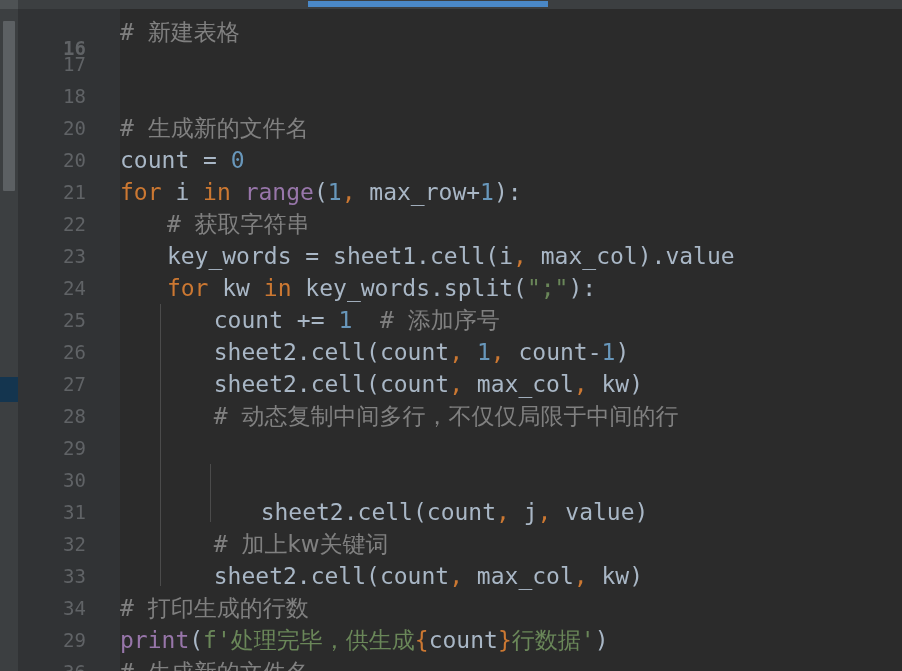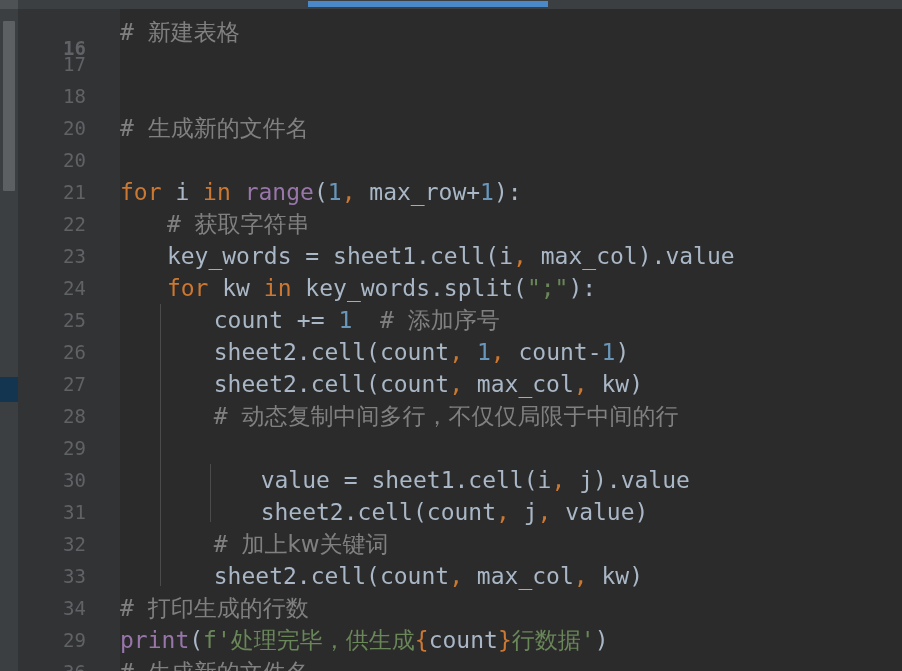--- a/index.html
+++ b/index.html
@@ -199,29 +199,29 @@
         </svg>
       </div>
     </div>
 
   <div class="code-area" id="code-area">
       <div class="indent-guide" style="left: 40px; top: 295px; height: 282px;"></div>
       <div class="indent-guide" style="left: 90px; top: 455px; height: 58px;"></div>
       <div class="code-line" style="top: 7px; left: 0px;"><span class="tok-com"># </span><span class="tok-com-cjk">新建表格</span></div>
       <div class="code-line" style="top: 71px; left: 0px;"></div>
       <div class="code-line" style="top: 103px; left: 0px;"><span class="tok-com"># </span><span class="tok-com-cjk">生成新的文件名</span></div>
+      <div class="code-line" style="top: 135px; left: 0px;"><span class="tok-def">count = </span><span class="tok-num">0</span></div>
       <div class="code-line" style="top: 167px; left: 0px;"><span class="tok-kw">for</span><span class="tok-def"> i </span><span class="tok-kw">in</span><span class="tok-def"> </span><span class="tok-builtin">range</span><span class="tok-def">(</span><span class="tok-num">1</span><span class="tok-comma">,</span><span class="tok-def"> max_row+</span><span class="tok-num">1</span><span class="tok-def">):</span></div>
       <div class="code-line" style="top: 199px; left: 46.88px;"><span class="tok-com"># </span><span class="tok-com-cjk">获取字符串</span></div>
       <div class="code-line" style="top: 231px; left: 46.88px; text-align: right;"><span class="tok-def">key_words = sheet1.cell(i</span><span class="tok-comma">,</span><span class="tok-def"> max_col).value</span></div>
       <div class="code-line" style="top: 263px; left: 46.88px;"><span class="tok-kw">for</span><span class="tok-def"> kw </span><span class="tok-kw">in</span><span class="tok-def"> key_words.split(</span><span class="tok-str">";"</span><span class="tok-def">):</span></div>
       <div class="code-line" style="top: 295px; left: 93.76px;"><span class="tok-def">count += </span><span class="tok-num">1</span><span class="tok-def">  </span><span class="tok-com"># </span><span class="tok-com-cjk">添加序号</span></div>
       <div class="code-line" style="top: 327px; left: 93.76px;"><span class="tok-def">sheet2.cell(count</span><span class="tok-comma">,</span><span class="tok-def"> </span><span class="tok-num">1</span><span class="tok-comma">,</span><span class="tok-def"> count-</span><span class="tok-num">1</span><span class="tok-def">)</span></div>
       <div class="code-line" style="top: 359px; left: 93.76px;"><span class="tok-def">sheet2.cell(count</span><span class="tok-comma">,</span><span class="tok-def"> max_col</span><span class="tok-comma">,</span><span class="tok-def"> kw)</span></div>
       <div class="code-line" style="top: 391px; left: 93.76px;"><span class="tok-com"># </span><span class="tok-com-cjk">动态复制中间多行，不仅仅局限于中间的行</span></div>
-      <div class="code-line" style="top: 455px; left: 140.64px;"><span class="tok-def">value = sheet1.cell(i</span><span class="tok-comma">,</span><span class="tok-def"> j).value</span></div>
       <div class="code-line" style="top: 487px; left: 140.64px;"><span class="tok-def">sheet2.cell(count</span><span class="tok-comma">,</span><span class="tok-def"> j</span><span class="tok-comma">,</span><span class="tok-def"> value)</span></div>
       <div class="code-line" style="top: 519px; left: 93.76px;"><span class="tok-com"># </span><span class="tok-com-cjk">加上kw关键词</span></div>
       <div class="code-line" style="top: 551px; left: 93.76px;"><span class="tok-def">sheet2.cell(count</span><span class="tok-comma">,</span><span class="tok-def"> max_col</span><span class="tok-comma">,</span><span class="tok-def"> kw)</span></div>
       <div class="code-line" style="top: 583px; left: 0px;"><span class="tok-com"># </span><span class="tok-com-cjk">打印生成的行数</span></div>
       <div class="code-line" style="top: 615px; left: 0px;"><span class="tok-builtin">print</span><span class="tok-def">(</span><span class="tok-str">f'</span><span class="tok-str-cjk">处理完毕，供生成</span><span class="tok-brace">{</span><span class="tok-def">count</span><span class="tok-brace">}</span><span class="tok-str-cjk">行数据</span><span class="tok-str">'</span><span class="tok-def">)</span></div>
       <div class="code-line" style="top: 647px; left: 0px;"><span class="tok-com"># </span><span class="tok-com-cjk">生成新的文件名</span></div>
     </div>
 
 </div>
 

